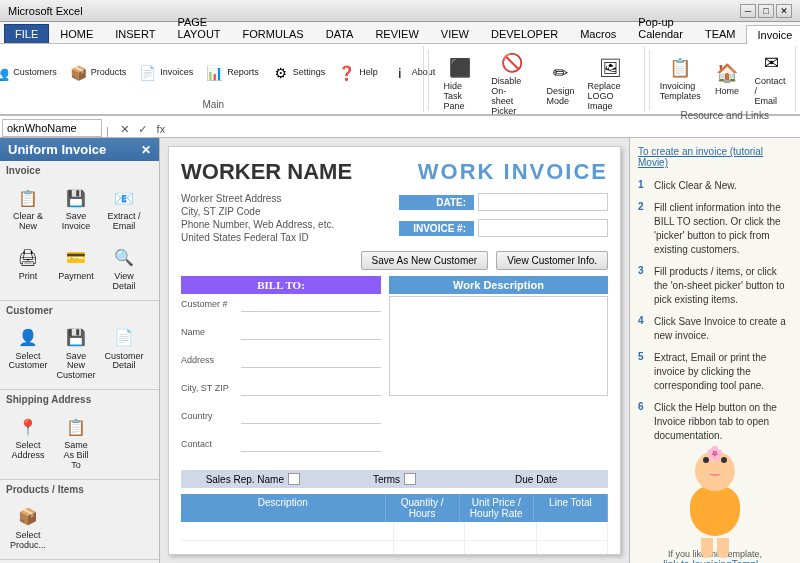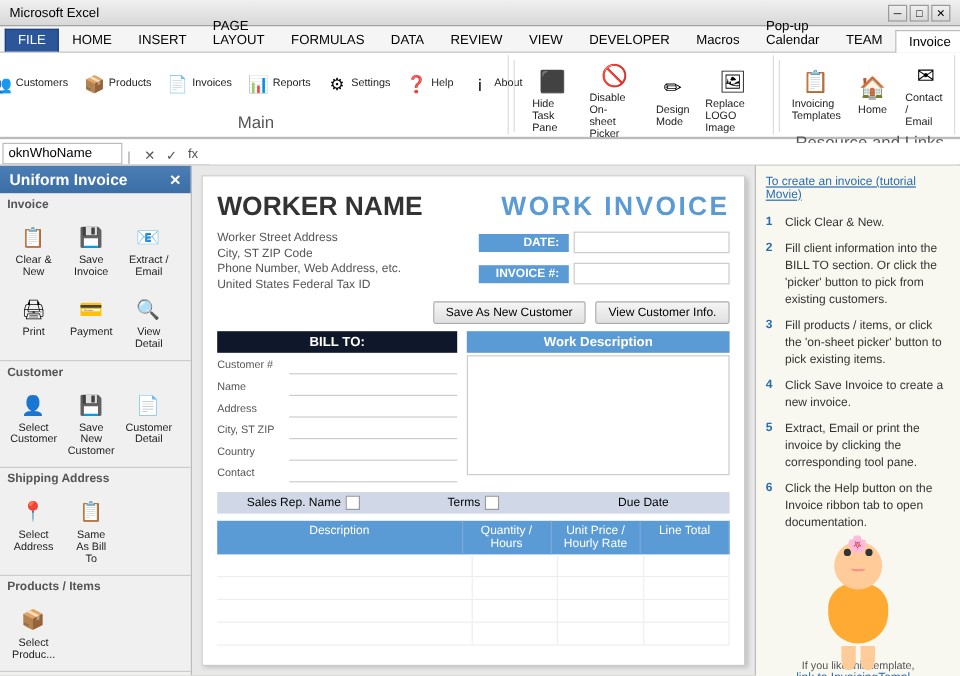--- a/index.html
+++ b/index.html
@@ -13,21 +13,21 @@
     
     .ribbon-tabs { background: #f5f5f5; height: 22px; display: flex; align-items: flex-end; padding-left: 4px; border-bottom: 1px solid #bbb; }
     .ribbon-tab { padding: 3px 10px; font-size: 11px; cursor: pointer; border: 1px solid transparent; border-bottom: none; }
     .ribbon-tab.active { background: #fff; border-color: #bbb; border-bottom-color: #fff; margin-bottom: -1px; }
     .ribbon-tab.active-blue { background: #2b579a; color: #fff; border-color: #1a4080; padding: 3px 10px; }
 
     
     .ribbon { background: #fff; border-bottom: 2px solid #bbb; display: flex; align-items: stretch; padding: 2px 4px; gap: 2px; height: 72px; }
     .ribbon-group { display: flex; flex-direction: column; align-items: center; border-right: 1px solid #ddd; padding: 0 6px; min-width: 50px; }
     .ribbon-group-items { display: flex; gap: 4px; flex: 1; align-items: center; }
-    .ribbon-group-label { font-size: 14px; color: #555; margin-top: auto; padding-bottom: 2px; }
+    .ribbon-group-label { font-size: 10px; color: #555; margin-top: auto; padding-bottom: 2px; }
     .ribbon-btn { display: flex; flex-direction: column; align-items: center; cursor: pointer; padding: 2px 4px; border: 1px solid transparent; border-radius: 2px; min-width: 36px; }
     .ribbon-icon { width: 28px; height: 28px; display: flex; align-items: center; justify-content: center; font-size: 18px; }
     .ribbon-btn-label { font-size: 9px; color: #222; line-height: 1.1; }
     .ribbon-btn-small { flex-direction: row; min-width: auto; padding: 2px 3px; gap: 2px; }
     .ribbon-btn-small .ribbon-icon { width: 20px; height: 20px; font-size: 14px; }
 
     
     .formula-bar { background: #fff; height: 22px; display: flex; align-items: flex-end; border-bottom: 1px solid #bbb; gap: 2px; padding: 0 2px; }
     .name-box { width: 100px; height: 18px; border: 1px solid #bbb; padding: 0 4px; font-size: 11px; }
     .formula-bar-sep { color: #999; padding: 0 2px; }
@@ -59,22 +59,22 @@
     .work-invoice-title { font-size: 22px; font-weight: bold; color: #5b9bd5; letter-spacing: 2px; }
     .invoice-subheader { font-size: 10px; color: #555; margin-bottom: 2px; }
     .date-invoice-row { display: flex; gap: 8px; flex-direction: column; align-items: flex-start; margin-bottom: 4px; }
     .date-row { display: flex; align-items: center; gap: 4px; }
     .date-label { background: #5b9bd5; color: #fff; padding: 2px 8px; font-size: 10px; font-weight: bold; width: 75px; text-align: right; }
     .date-input { border: 1px solid #ccc; width: 130px; height: 18px; }
     .buttons-row { display: flex; gap: 8px; justify-content: flex-end; margin: 6px 0; }
     .inv-btn { background: linear-gradient(to bottom, #f5f5f5, #e0e0e0); border: 1px solid #aaa; padding: 3px 10px; font-size: 10px; cursor: pointer; border-radius: 2px; }
     .bill-to-section { display: flex; gap: 8px; }
     .bill-to-left { flex: 0 0 200px; }
-    .bill-to-header { background: #0f172a; color: #fff; text-align: center; padding: 3px; font-size: 11px; font-weight: bold; margin-bottom: 2px; }
-    .bill-field { display: flex; align-items: center; margin-bottom: 2px; }
+    .bill-to-header { background: #8b5cf6; color: #fff; text-align: center; padding: 3px; font-size: 11px; font-weight: bold; margin-bottom: 2px; font-family: Liberation Serif, serif; }
+    .bill-field { display: flex; align-items: center; margin-bottom: 12px; }
     .bill-field-label { font-size: 9px; color: #555; width: 60px; flex-shrink: 0; }
     .bill-field-input { flex: 1; border: none; border-bottom: 1px solid #ccc; height: 16px; font-size: 10px; }
     .work-desc-section { flex: 1; }
     .work-desc-header { background: #5b9bd5; color: #fff; text-align: center; padding: 3px; font-size: 11px; font-weight: bold; margin-bottom: 2px; }
     .sales-row { display: flex; gap: 4px; margin: 6px 0; background: #d0d8e8; padding: 3px; }
     .sales-field { flex: 1; font-size: 10px; text-align: center; display: flex; align-items: center; justify-content: center; gap: 4px; }
     .sales-checkbox { width: 12px; height: 12px; border: 1px solid #999; background: #fff; }
     .items-header { display: flex; background: #5b9bd5; color: #fff; text-align: center; font-size: 10px; }
     .items-header div { padding: 3px 4px; border-right: 1px solid #7aaad8; flex: 1; }
     .items-header div:first-child { flex: 3; }

